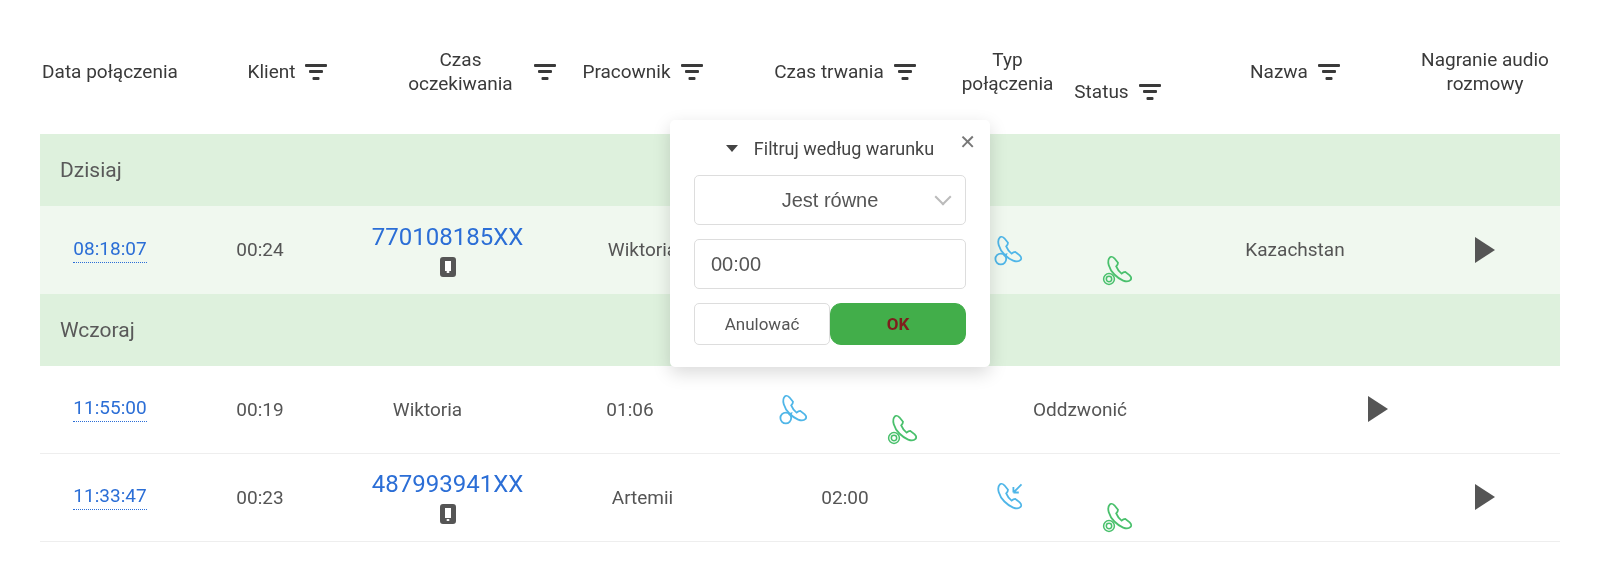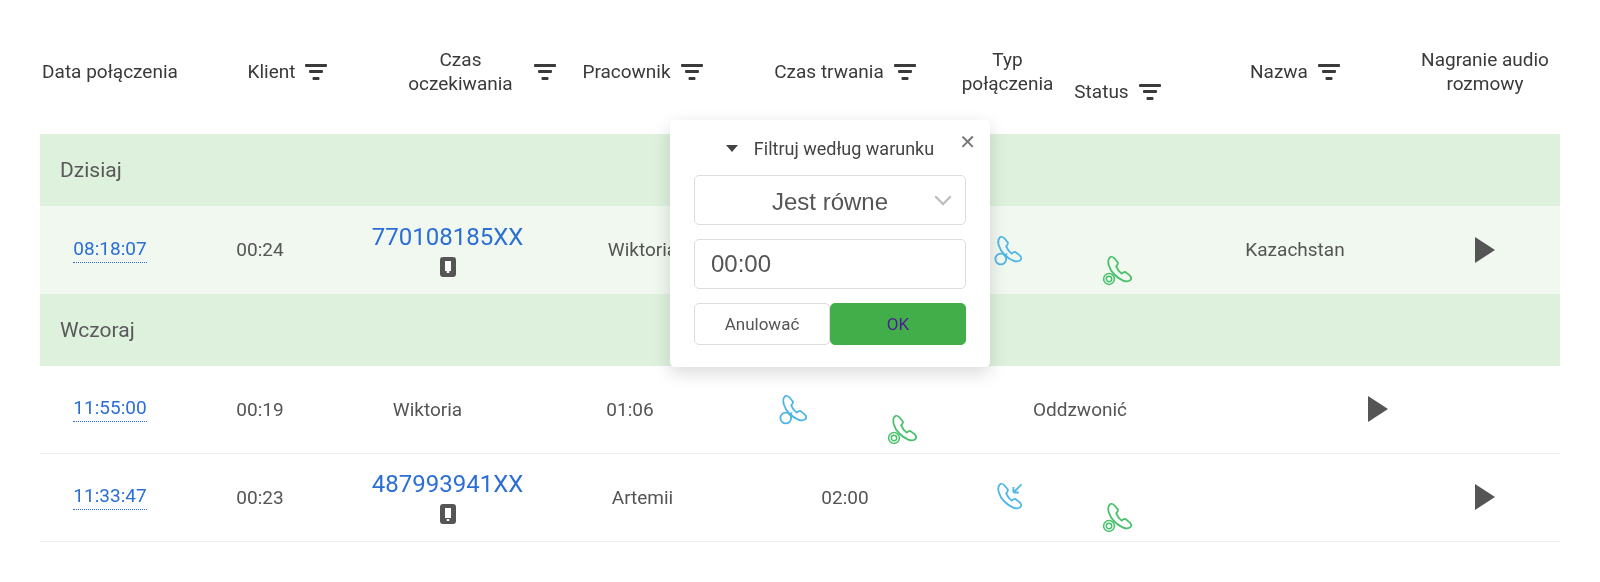--- a/index.html
+++ b/index.html
@@ -123,41 +123,41 @@
   }
   .tri-down {
     width: 0; height: 0; border-left: 6px solid transparent; border-right: 6px solid transparent; border-top: 7px solid #444;
   }
   .popover select, .popover input[type=text] {
     width: 100%;
     height: 50px;
     border: 1px solid #ddd;
     border-radius: 5px;
     padding: 12px 16px;
-    font-size: 24px;
+    font-size: 20px;
     color: #555;
     background: #fff;
   }
   .popover select { appearance:none; -webkit-appearance:none; text-align:center; background-image:none; }
   .popover .select-wrap { position:relative; margin-bottom:14px;}
   .popover .select-wrap .chev {
     position:absolute; right:16px; top:50%; transform:translateY(-50%);
     width:14px; height:14px;
   }
   .popover .select-wrap .chev::before {
     content:""; position:absolute; width:10px; height:10px; border-right:2px solid #bbb; border-bottom:2px solid #bbb;
     transform: rotate(45deg); top:-2px; left:1px;
   }
   .popover input[type=text]{ margin-bottom:14px; }
   .popover .buttons { display:flex; }
   .popover .btn {
     flex:1; height:42px; border-radius:5px; font-size:17px; border:1px solid #ddd;
     display:flex; align-items:center; justify-content:center; cursor:pointer; background:#fff; color:#555;
   }
-  .popover .btn.ok { background:#42ae4a; border-color:#42ae4a; color:#4c1d95; font-weight:400; }
+  .popover .btn.ok { background:#42ae4a; border-color:#42ae4a; color:#7f1d1d; font-weight:700;border-radius:11px; }
 </style>
 </head>
 <body>
 
 <div class="table">
 
   <div class="row header-row">
     <div class="col col-date">
       <span>Data połączenia</span>
     </div>

